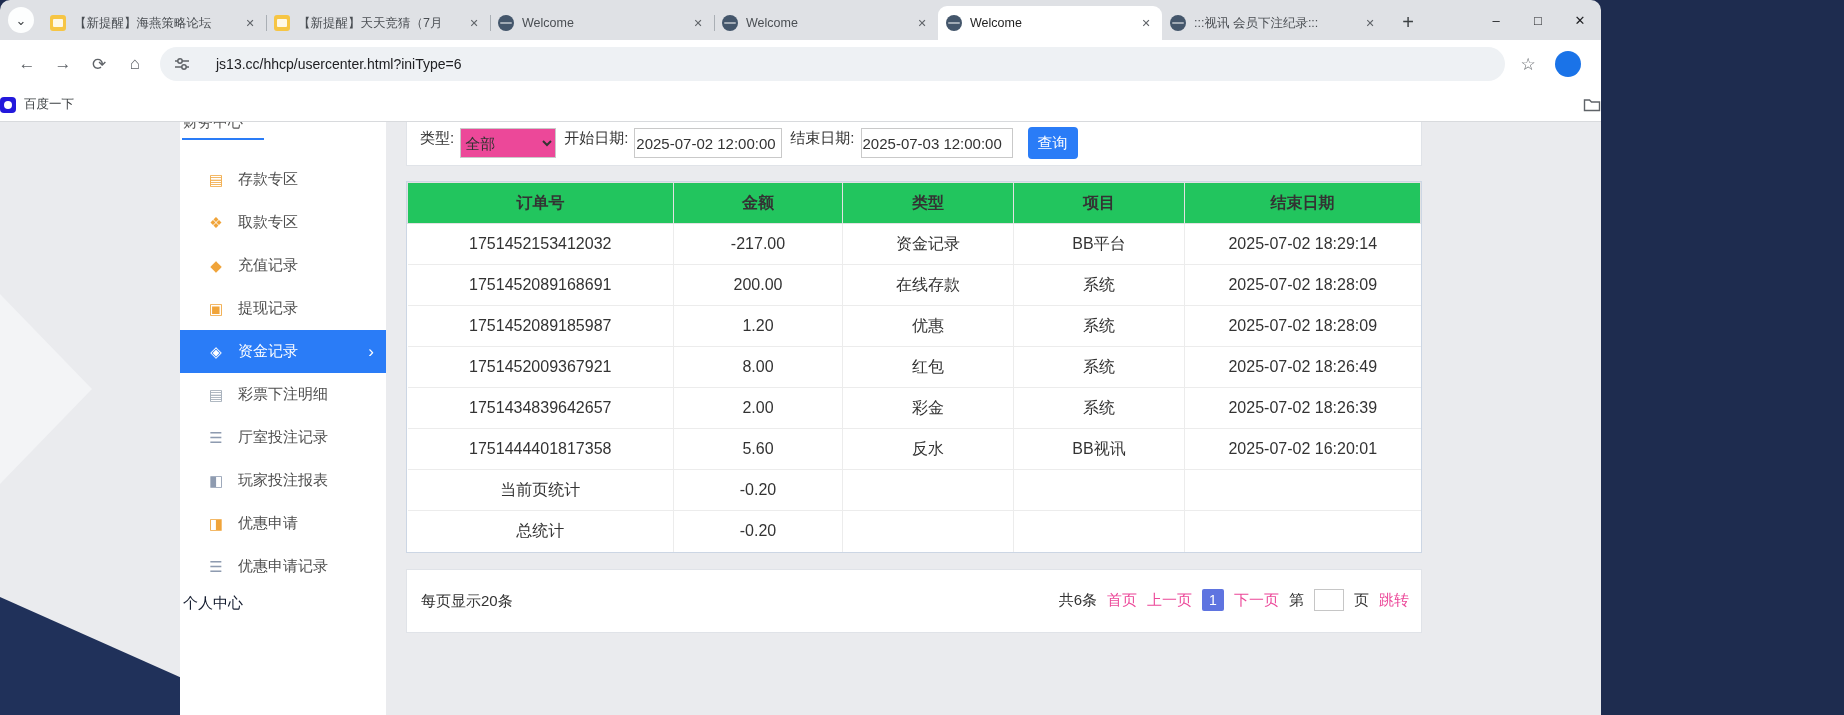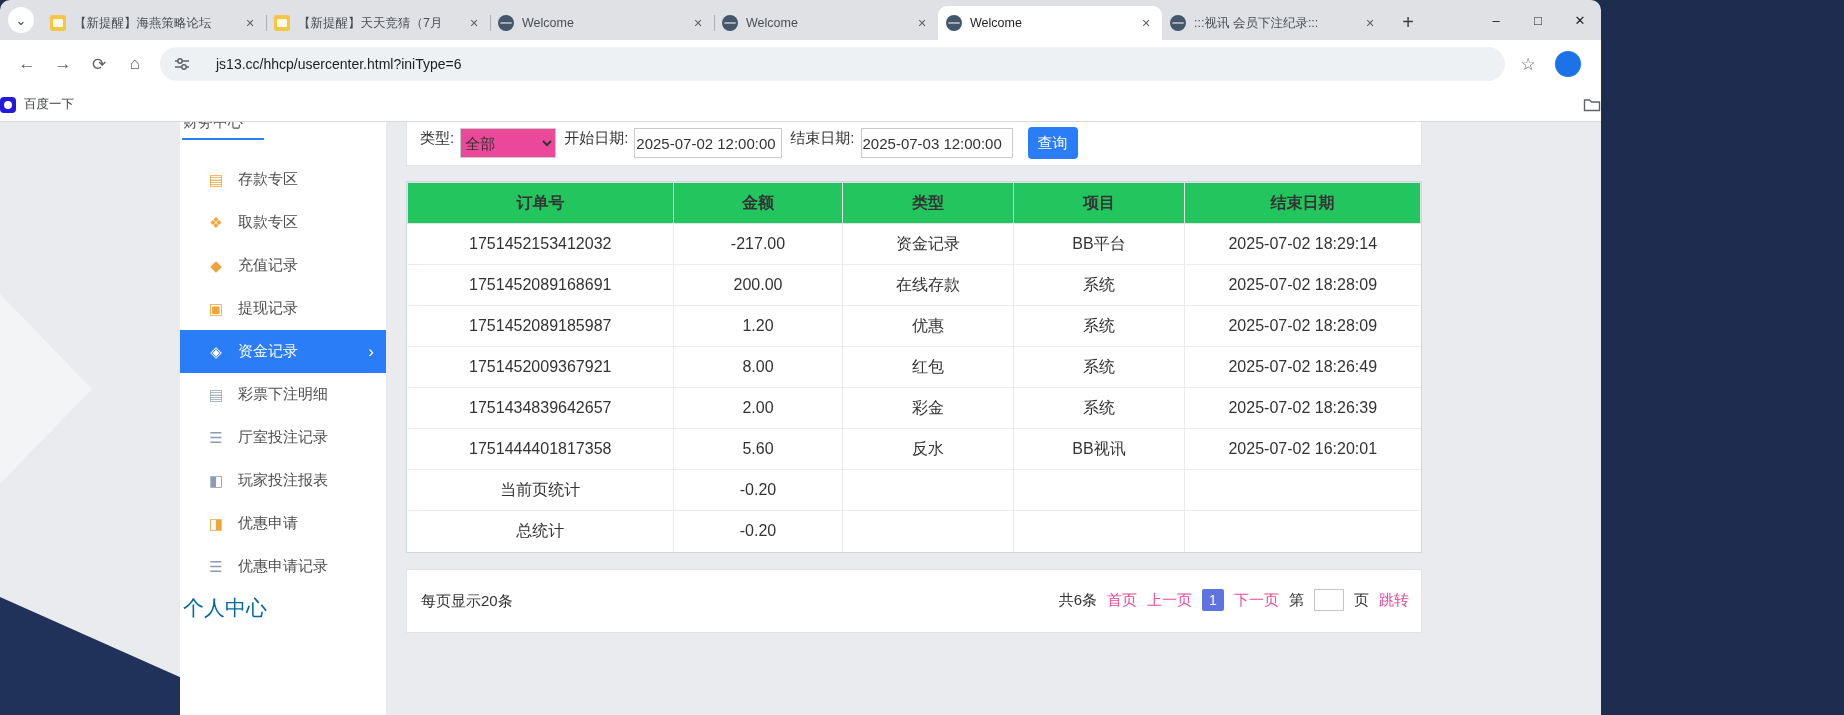--- a/index.html
+++ b/index.html
@@ -45,21 +45,21 @@
   .deco-dark{position:absolute;left:0;bottom:0;width:265px;height:118px;background:#20315a;clip-path:polygon(0 0,0 100%,100% 100%)}
 
   .side{position:absolute;left:180px;top:0;width:206px;height:100%;background:#fff;z-index:1}
   .side-sec-top{position:absolute;top:-9px;left:3px;font-size:15px;color:#555}
   .side-sec-line{position:absolute;top:16px;left:2px;width:82px;height:2px;background:#2a7cf7}
   .menu{position:absolute;top:36px;left:0;right:0}
   .mitem{height:43px;display:flex;align-items:center;padding-left:27px;gap:13px;font-size:15px;color:#4d4d4d;position:relative}
   .mitem .micon{width:18px;text-align:center;font-size:15px;flex:none}
   .mitem.active{background:#2a7cf7;color:#fff}
   .mitem .chev{position:absolute;right:12px;color:#fff;font-size:17px}
-  .side-sec-bottom{position:absolute;top:472px;left:3px;font-size:21px;color:#0369a1}
+  .side-sec-bottom{position:absolute;top:472px;left:3px;font-size:15px;color:#0f172a}
 
   .filter-box{position:absolute;left:406px;top:-14px;width:1016px;height:58px;background:#fff;border:1px solid #e0e3e8;z-index:1}
   .filter-row{display:flex;align-items:center;padding:18px 0 0 13px}
   .flabel{font-size:15px;color:#333;margin:0 6px 10px 8px}
   .flabel:first-child{margin-left:0}
   .fselect{width:96px;height:30px;font-size:15px;color:#333;border:1px solid #c9c9c9;background:#ec4899}
   .finput{height:30px;font-size:15px;color:#333;border:1px solid #c9c9c9;padding-left:1px;font-family:"Liberation Sans","DejaVu Sans",sans-serif}
   .finput.start{width:148px}
   .finput.end{width:152px}
   .fsearch{width:50px;height:32px;margin-left:15px;background:#2a7cf7;color:#fff;border:none;border-radius:4px;font-size:15px;font-family:inherit}

